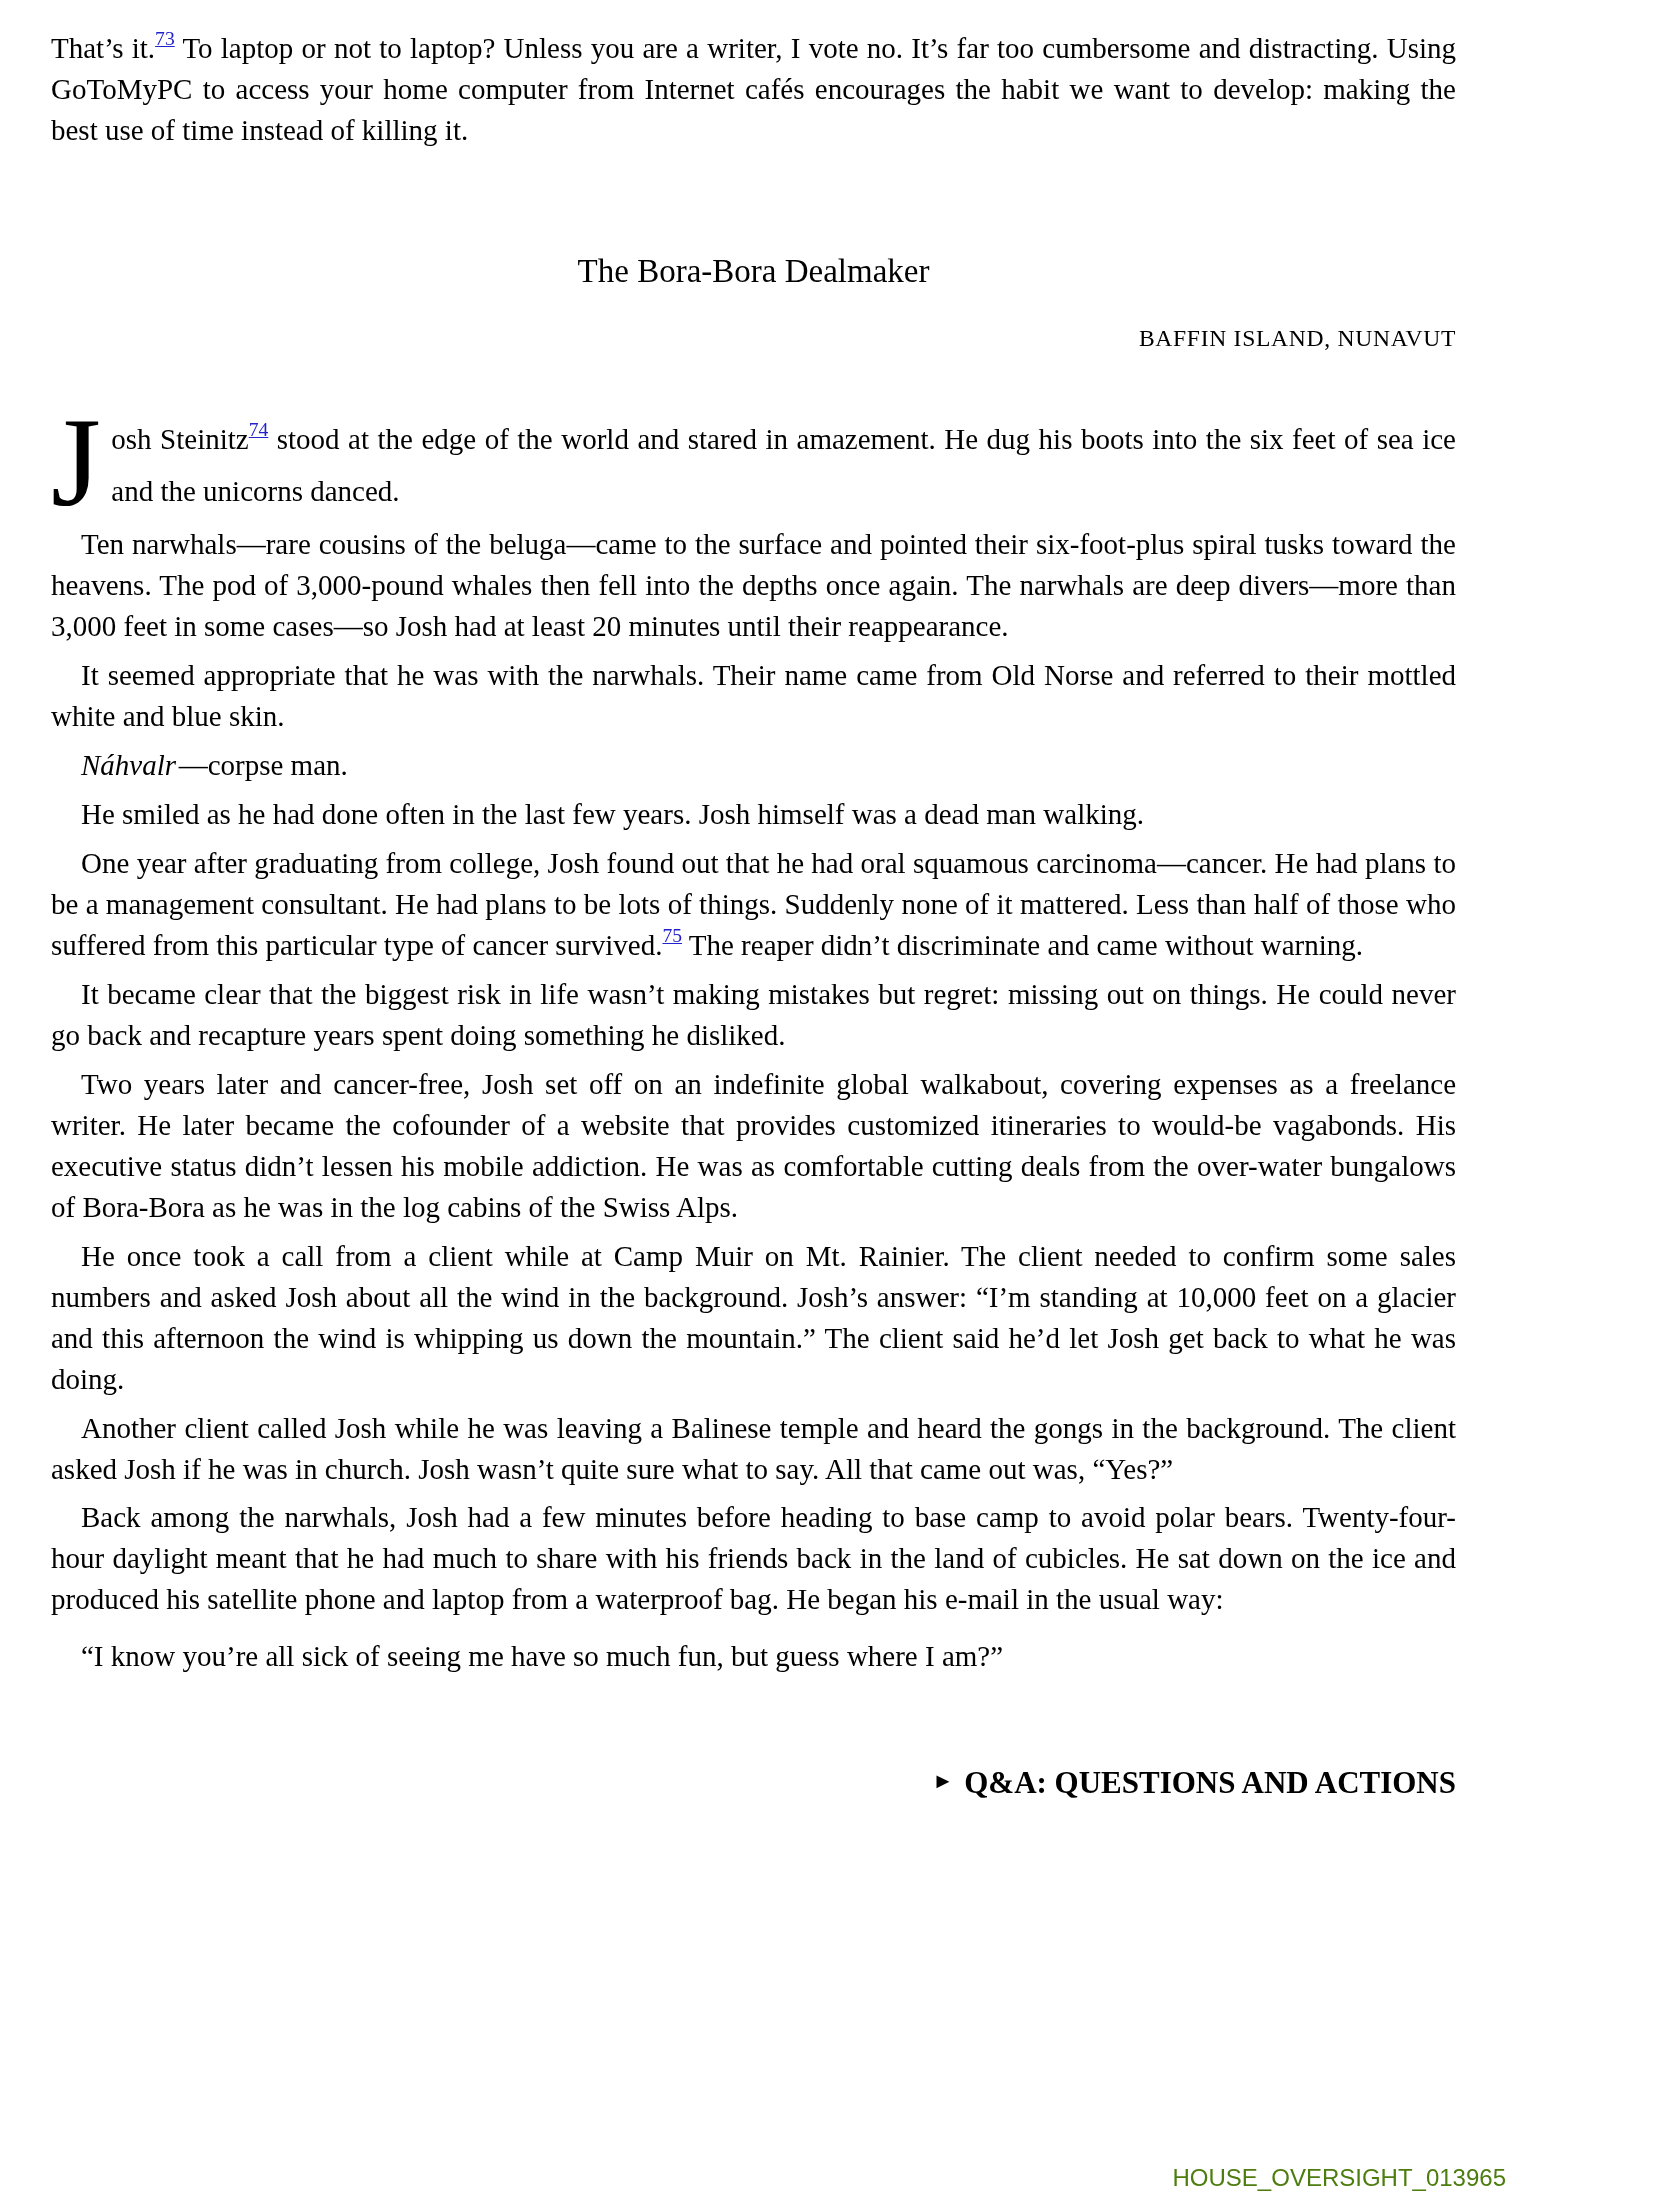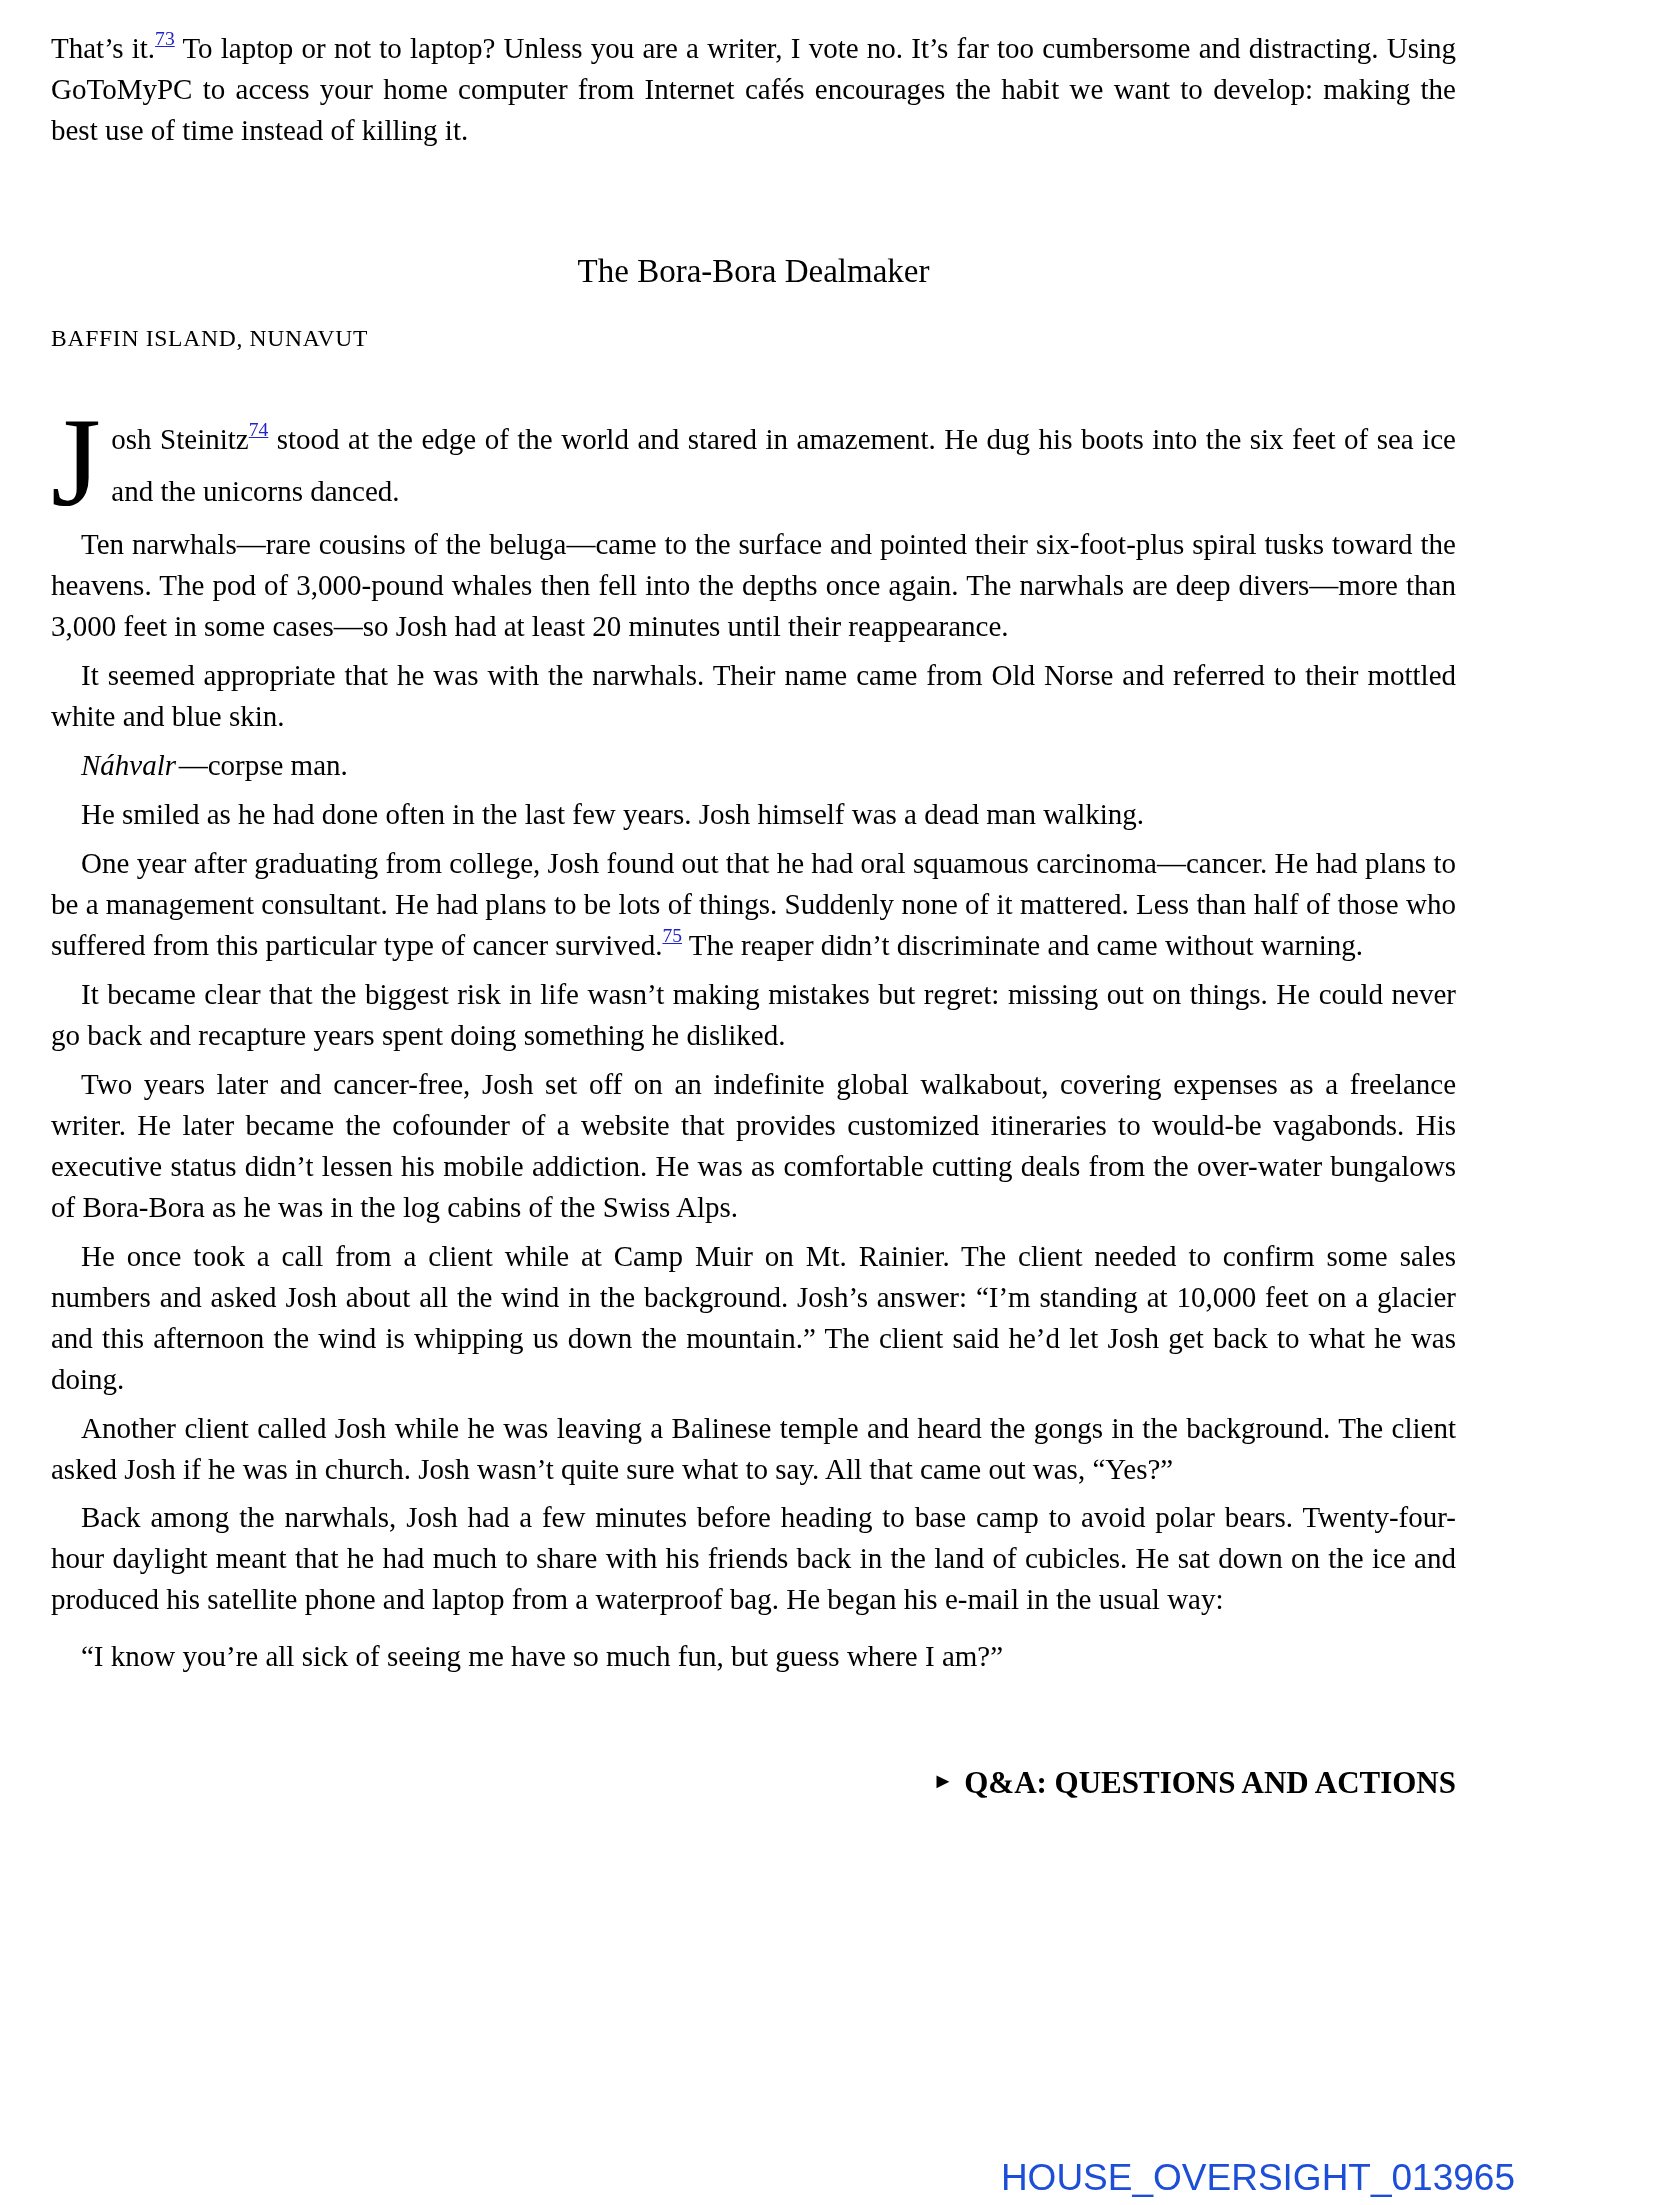--- a/index.html
+++ b/index.html
@@ -33,21 +33,21 @@
   .chapter-title {
     font-size: 33px;
     line-height: 38px;
     font-weight: normal;
     text-align: center;
     margin: 101px 0 0 0;
   }
   .chapter-location {
     font-size: 23.6px;
     line-height: 29px;
-    text-align: left;
+    text-align: right;
     margin: 34px 0 0 0;
     letter-spacing: 0.7px;
   }
   .dropcap-para {
     margin-top: 60px;
     line-height: 52px;
     overflow: hidden;
   }
   .dropcap {
     float: left;
@@ -65,26 +65,26 @@
     font-family: "Liberation Serif", serif;
   }
   .qa-arrow {
     font-size: 21.6px;
     vertical-align: 4.6px;
     margin-right: 10.5px;
     font-weight: normal;
   }
   .bates {
     position: absolute;
-    right: 10px;
+    right: 19px;
     bottom: 10.5px;
     font-family: "Liberation Sans", sans-serif;
-    font-size: 37px;
+    font-size: 24px;
     line-height: 34px;
-    color: #1d4ed8;
+    color: #4d7c0f;
   }
   i.nahvalr { padding-right: 2.6px; }
 </style>
 </head>
 <body>
 
 <div class="page">
 
   <p class="para"><span>That’s it.</span><sup class="fnref"><span class="fnlink">73</span></sup><span> To laptop or not to laptop? Unless you are a writer, I vote no. It’s far too cumbersome and distracting. Using GoToMyPC to access your home computer from Internet cafés encourages the habit we want to develop: making the best use of time instead of killing it.</span></p>
 

